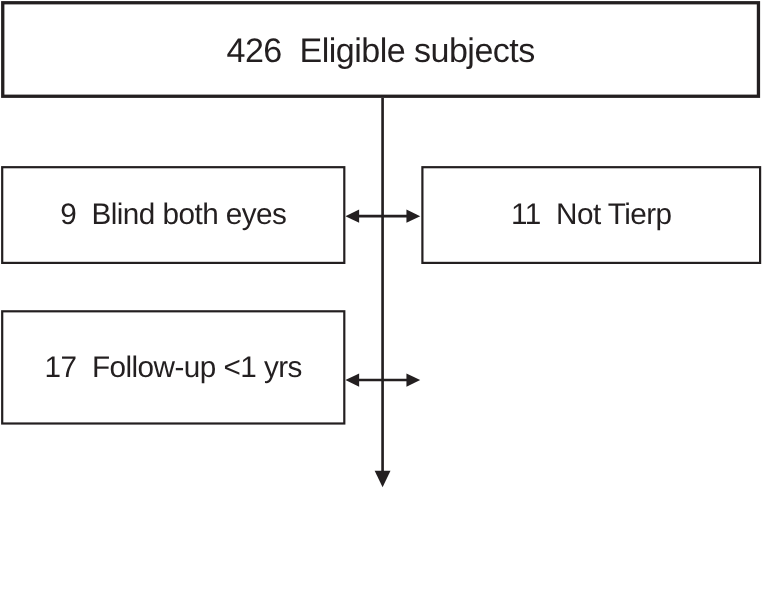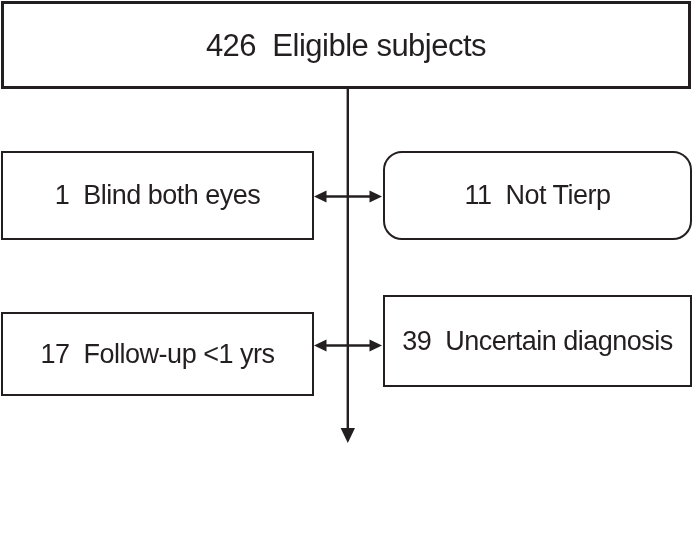--- a/index.html
+++ b/index.html
@@ -39,22 +39,22 @@
   .node.major .node-text {
     font-size: 31px;
     letter-spacing: -0.5px;
   }
   .node.minor .node-text {
     font-size: 27px;
   }
   
   #node-eligible  { left: 1px;   top: 1px;   width: 690px; height: 88px; }
   #node-blind     { left: 1px;   top: 151px; width: 313px; height: 89px; }
-  #node-nottierp  { left: 383px; top: 151px; width: 309px; height: 89px; border-radius: 19px; }
-  #node-followup  { left: 1px;   top: 312px; width: 313px; height: 84px; }
+  #node-nottierp  { left: 383px; top: 151px; width: 309px; height: 89px; }
+  #node-followup  { left: 1px;   top: 282px; width: 313px; height: 104px; }
   #node-uncertain { left: 383px; top: 295px; width: 309px; height: 92px; }
   #node-cohort    { left: 1px;   top: 443px; width: 694px; height: 95px; }
 
   .connector-layer {
     position: absolute;
     left: 0; top: 0;
     width: 695px;
     height: 538px;
     pointer-events: none;
   }
@@ -91,29 +91,26 @@
       <polygon class="arrowhead" points="314,345.5 326.5,339.5 326.5,351.5"></polygon>
       <polygon class="arrowhead" points="382,345.5 369.5,339.5 369.5,351.5"></polygon>
     </g>
   </svg>
 
   <div class="node major" id="node-eligible">
     <span class="node-text">426  Eligible subjects</span>
   </div>
 
   <div class="node minor" id="node-blind">
-    <span class="node-text">1  Blind both eyes</span>
+    <span class="node-text">9  Blind both eyes</span>
   </div>
 
   <div class="node minor" id="node-nottierp">
     <span class="node-text">11  Not Tierp</span>
   </div>
 
   <div class="node minor" id="node-followup">
     <span class="node-text">17  Follow-up &lt;1 yrs</span>
   </div>
 
-  <div class="node minor" id="node-uncertain">
-    <span class="node-text">39  Uncertain diagnosis</span>
-  </div>
 
 
 </div>
 
 </body></html>

